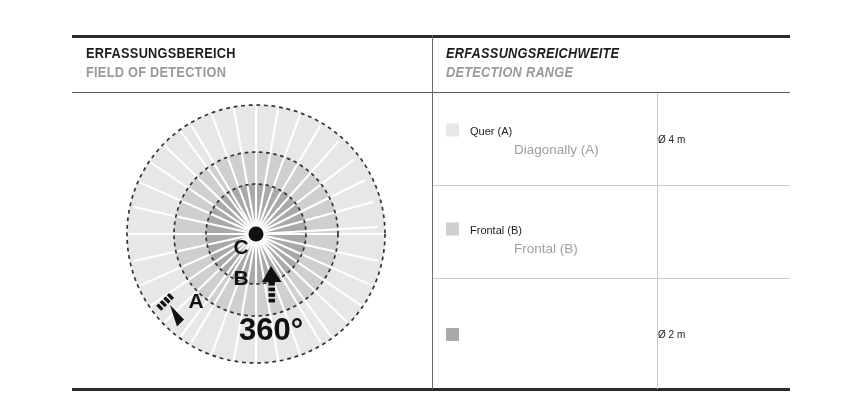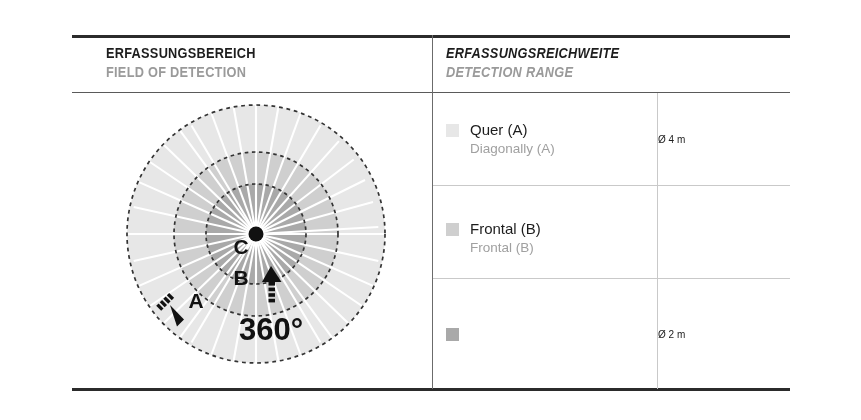--- a/index.html
+++ b/index.html
@@ -58,21 +58,21 @@
     left: 585px; top: 58px;
     width: 1px; height: 296px;
     background: #c9c9c9;
   }
 
   
   .col-head {
     position: absolute;
     top: 9px;
   }
-  .col-head.left { left: 14px; margin-left: 20px; }
+  .col-head.left { left: 14px; }
   .col-head.right { left: 374px; font-style: italic; }
   .head-de {
     font-size: 14.5px;
     font-weight: bold;
     letter-spacing: 0.3px;
     color: #1d1d1d;
     line-height: 19px;
     transform: scaleX(0.88);
     transform-origin: left center;
     white-space: nowrap;
@@ -110,30 +110,31 @@
     align-items: flex-start;
     gap: 11px;
   }
   .swatch {
     width: 13px;
     height: 13px;
     margin-top: 3px;
     flex: 0 0 auto;
   }
   .lbl-de {
-    font-size: 15px;
+    font-size: 11px;
     color: #1d1d1d;
     line-height: 17px;
     white-space: nowrap;
   }
   .lbl-en {
     font-size: 13.5px;
     color: #a0a0a0;
     line-height: 17px;
     white-space: nowrap;
+    margin-left: 44px;
   }
   .row-value {
     position: absolute;
     left: 225px;
     top: 50%;
     transform: translateY(-50%);
     width: 132px;
     font-size: 10px;
     color: #1d1d1d;
     white-space: nowrap;

